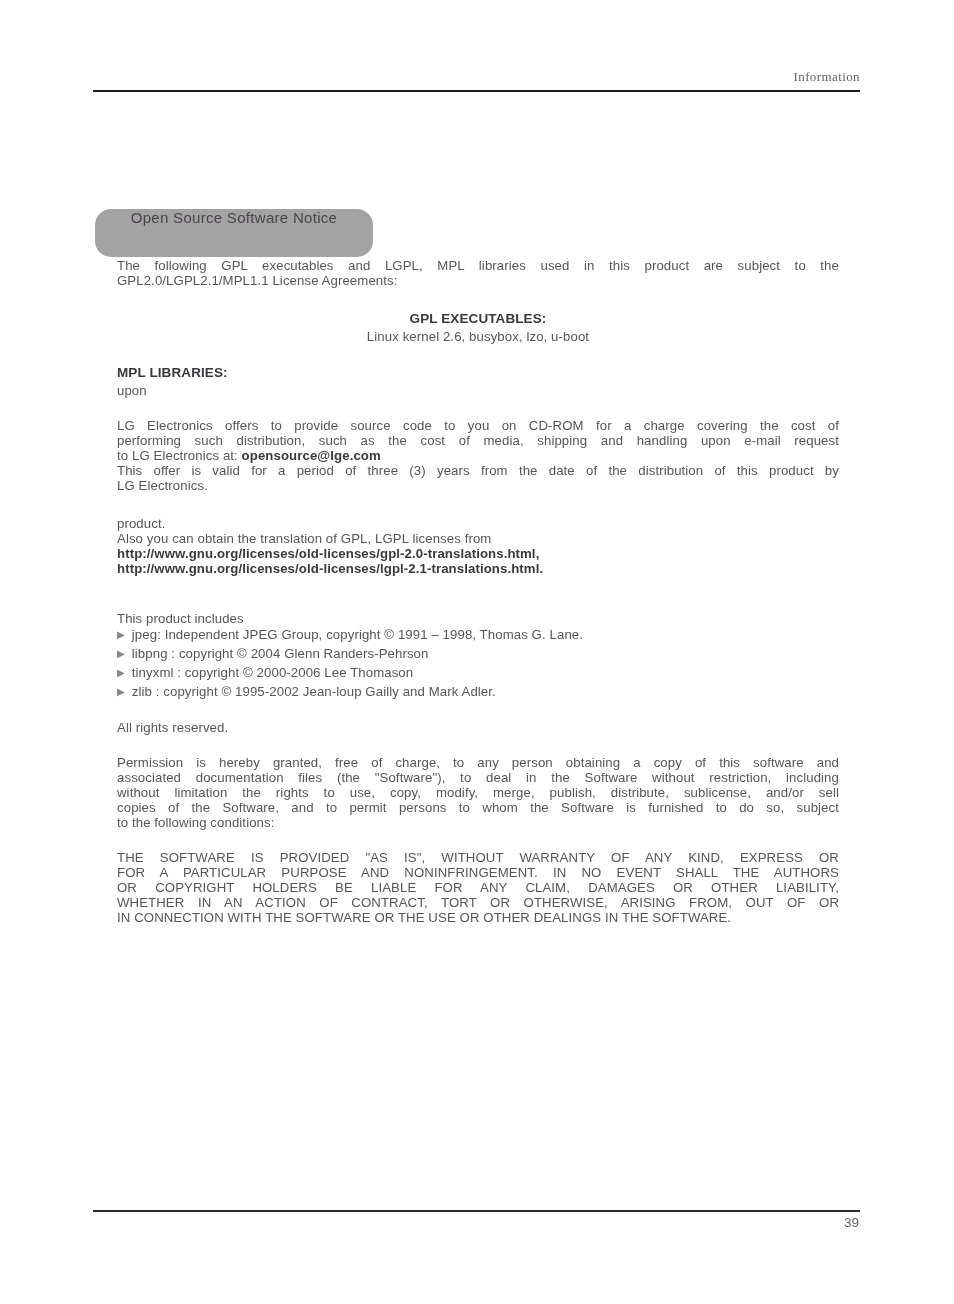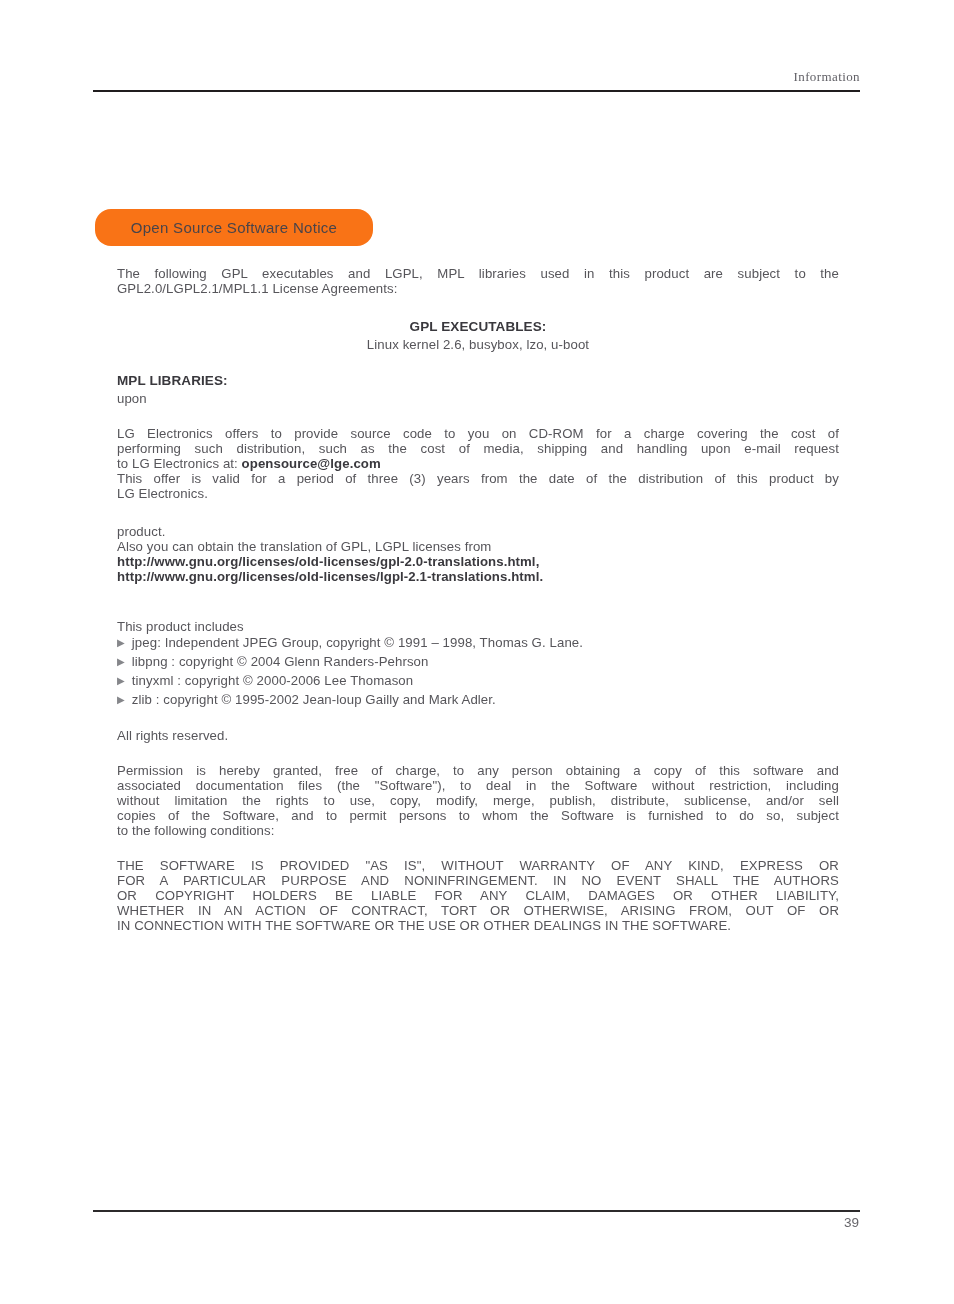--- a/index.html
+++ b/index.html
@@ -45,38 +45,38 @@
     font-size: 13.5px;
     color: #67666b;
   }
 
   
   .badge {
     position: absolute;
     left: 95px;
     top: 209px;
     width: 278px;
-    height: 37px;
-    background: #f97316;
+    height: 48px;
+    background: #a3a3a3;
     border-radius: 16px;
     display: flex;
-    align-items: center;
+    align-items: flex-start;
     justify-content: center;
   }
   .badge span {
     font-size: 15px;
     letter-spacing: 0.3px;
     color: #49444a;
   }
 
   
   .content {
     position: absolute;
     left: 117px;
-    top: 266px;
+    top: 258px;
     width: 722px;
     font-size: 13.2px;
     line-height: 15px;
     letter-spacing: 0.1px;
     color: #56555a;
   }
   .ln { min-height: 15px; }
   .jl { text-align: justify; text-align-last: justify; }
   .hd {
     font-weight: bold;

